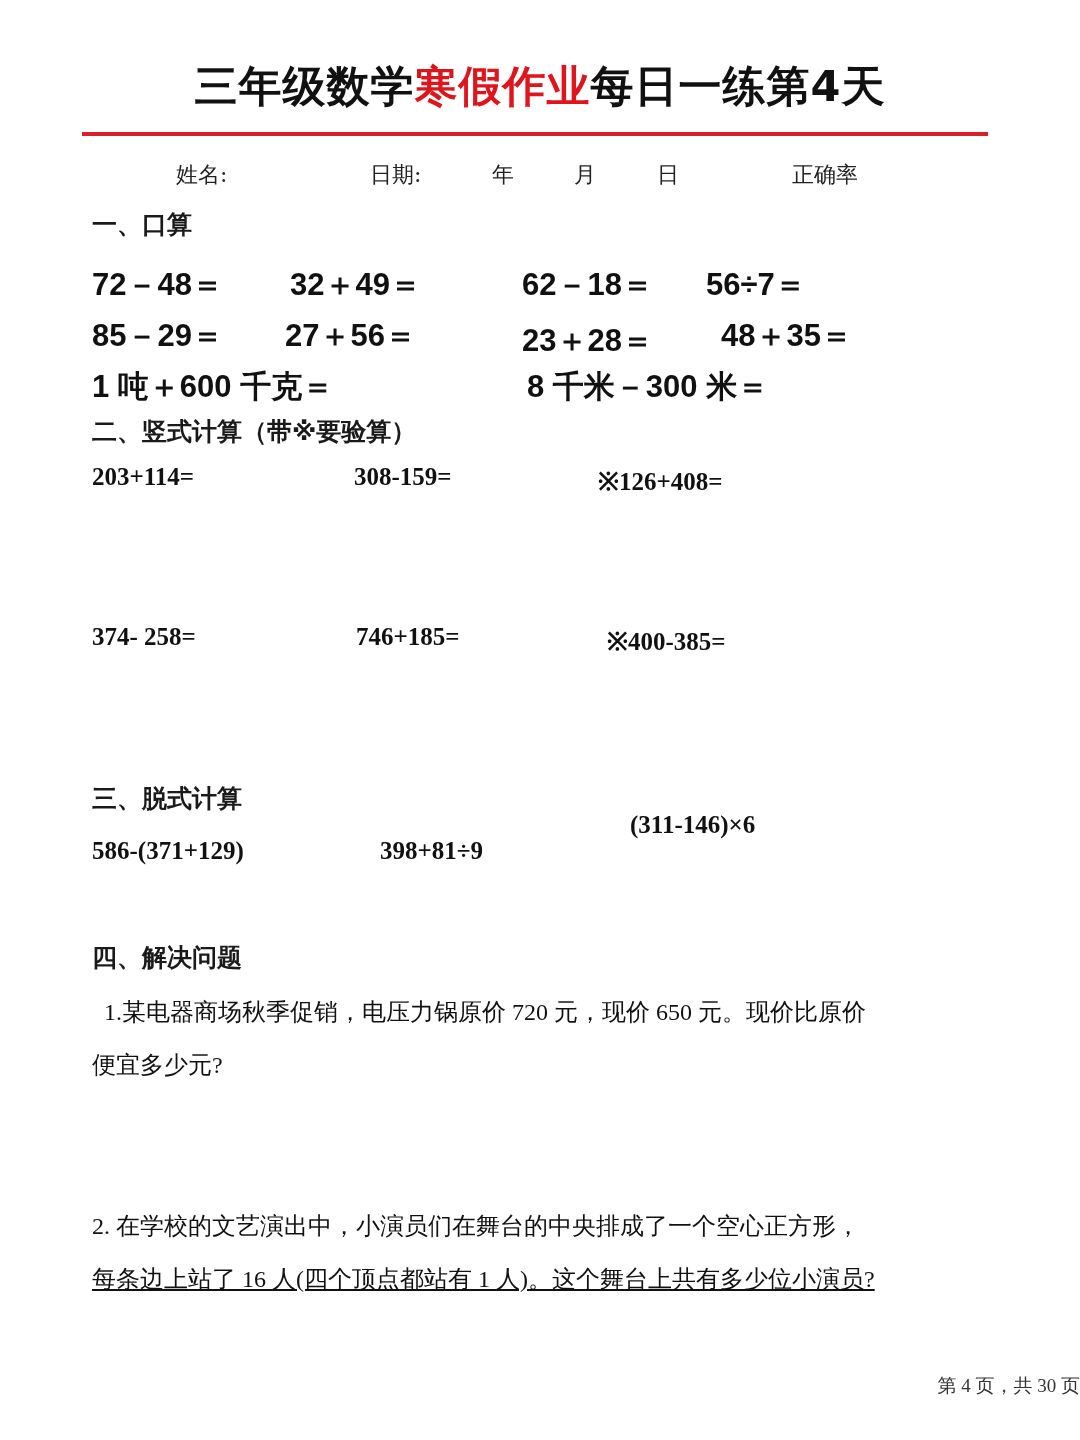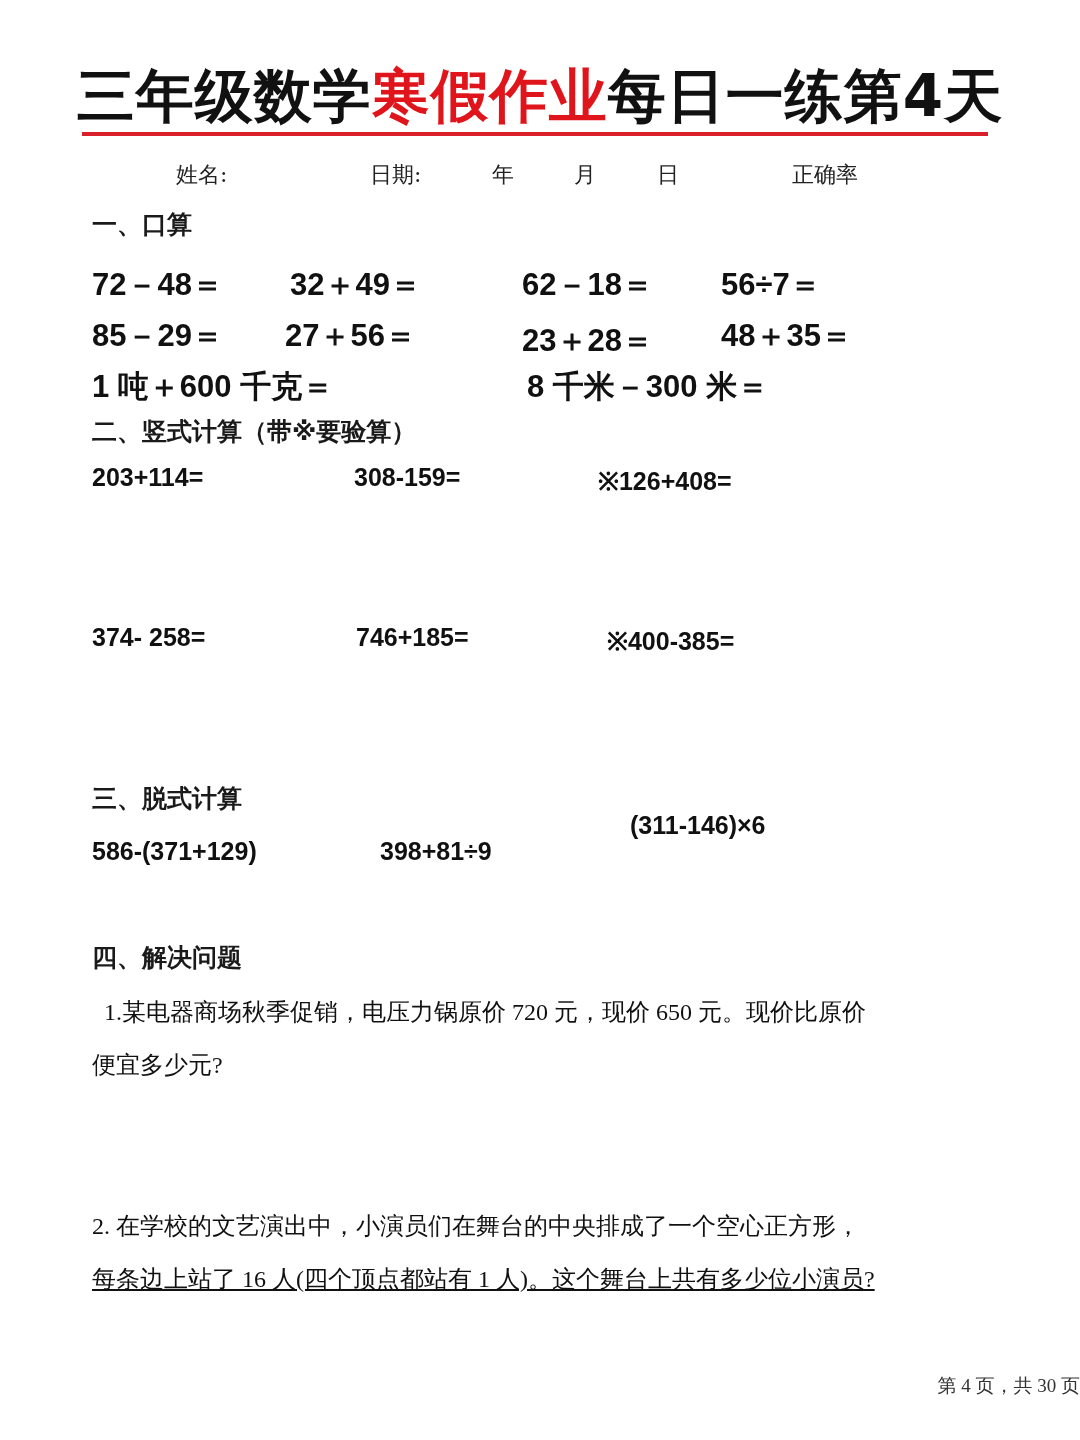--- a/index.html
+++ b/index.html
@@ -3,31 +3,31 @@
 <meta charset="utf-8">
 <style>
   html, body { margin: 0; padding: 0; background: #ffffff; }
   body {
     width: 1080px; height: 1440px; position: relative; overflow: hidden;
     font-family: "DejaVu Sans", sans-serif; color: #111;
   }
   .abs { position: absolute; white-space: nowrap; }
   .title {
     left: 0; width: 1080px; top: 58px; text-align: center;
-    font-size: 58px; font-weight: bold; letter-spacing: 1px;
+    font-size: 43px; font-weight: bold; letter-spacing: 1px;
     font-family: "DejaVu Sans", sans-serif; color: #111;
   }
   .title .red { color: #e0141b; }
   .rule {
     left: 82px; top: 132px; width: 906px; height: 4px; background: #d9202a;
   }
   .info { top: 160px; font-size: 22px; color: #222; font-family: "DejaVu Serif", serif; }
   .section { font-size: 25px; font-weight: bold; color: #1a1a1a; }
   .oral { font-size: 31px; font-weight: bold; font-family: "Liberation Sans", sans-serif; }
-  .vert { font-size: 25px; font-weight: bold; font-family: Liberation Sans, sans-serif; }
+  .vert { font-size: 25px; font-weight: bold; font-family: Liberation Serif, serif; }
   .prob { font-size: 24px; font-family: "Liberation Serif", serif; color: #111; }
   .footer {
     left: 0; width: 1080px; top: 1373px; text-align: right;
     font-size: 19px; color: #333; font-family: "Liberation Serif", serif;
   }
 </style>
 </head>
 <body>
 
 <div class="abs title"><span>三年级数学</span><span class="red">寒假作业</span><span>每日一练第4天</span></div>
@@ -37,21 +37,21 @@
 <div class="abs info" style="left:370px;">日期:</div>
 <div class="abs info" style="left:492px;">年</div>
 <div class="abs info" style="left:574px;">月</div>
 <div class="abs info" style="left:657px;">日</div>
 <div class="abs info" style="left:792px;">正确率</div>
 
 <div class="abs section" style="left:92px; top:208px;">一、口算</div>
 <div class="abs oral" style="left:92px; top:264px;">72－48＝</div>
 <div class="abs oral" style="left:290px; top:264px;">32＋49＝</div>
 <div class="abs oral" style="left:522px; top:264px;">62－18＝</div>
-<div class="abs oral" style="left:721px; top:264px;">56÷7＝</div>
+<div class="abs oral" style="left:706px; top:264px;">56÷7＝</div>
 <div class="abs oral" style="left:92px; top:315px;">85－29＝</div>
 <div class="abs oral" style="left:285px; top:315px;">27＋56＝</div>
 <div class="abs oral" style="left:522px; top:320px;">23＋28＝</div>
 <div class="abs oral" style="left:721px; top:315px;">48＋35＝</div>
 <div class="abs oral" style="left:92px; top:366px;">1 吨＋600 千克＝</div>
 <div class="abs oral" style="left:527px; top:366px;">8 千米－300 米＝</div>
 
 <div class="abs section" style="left:92px; top:415px;">二、竖式计算（带※要验算）</div>
 <div class="abs vert" style="left:92px; top:463px;">203+114=</div>
 <div class="abs vert" style="left:354px; top:463px;">308-159=</div>

